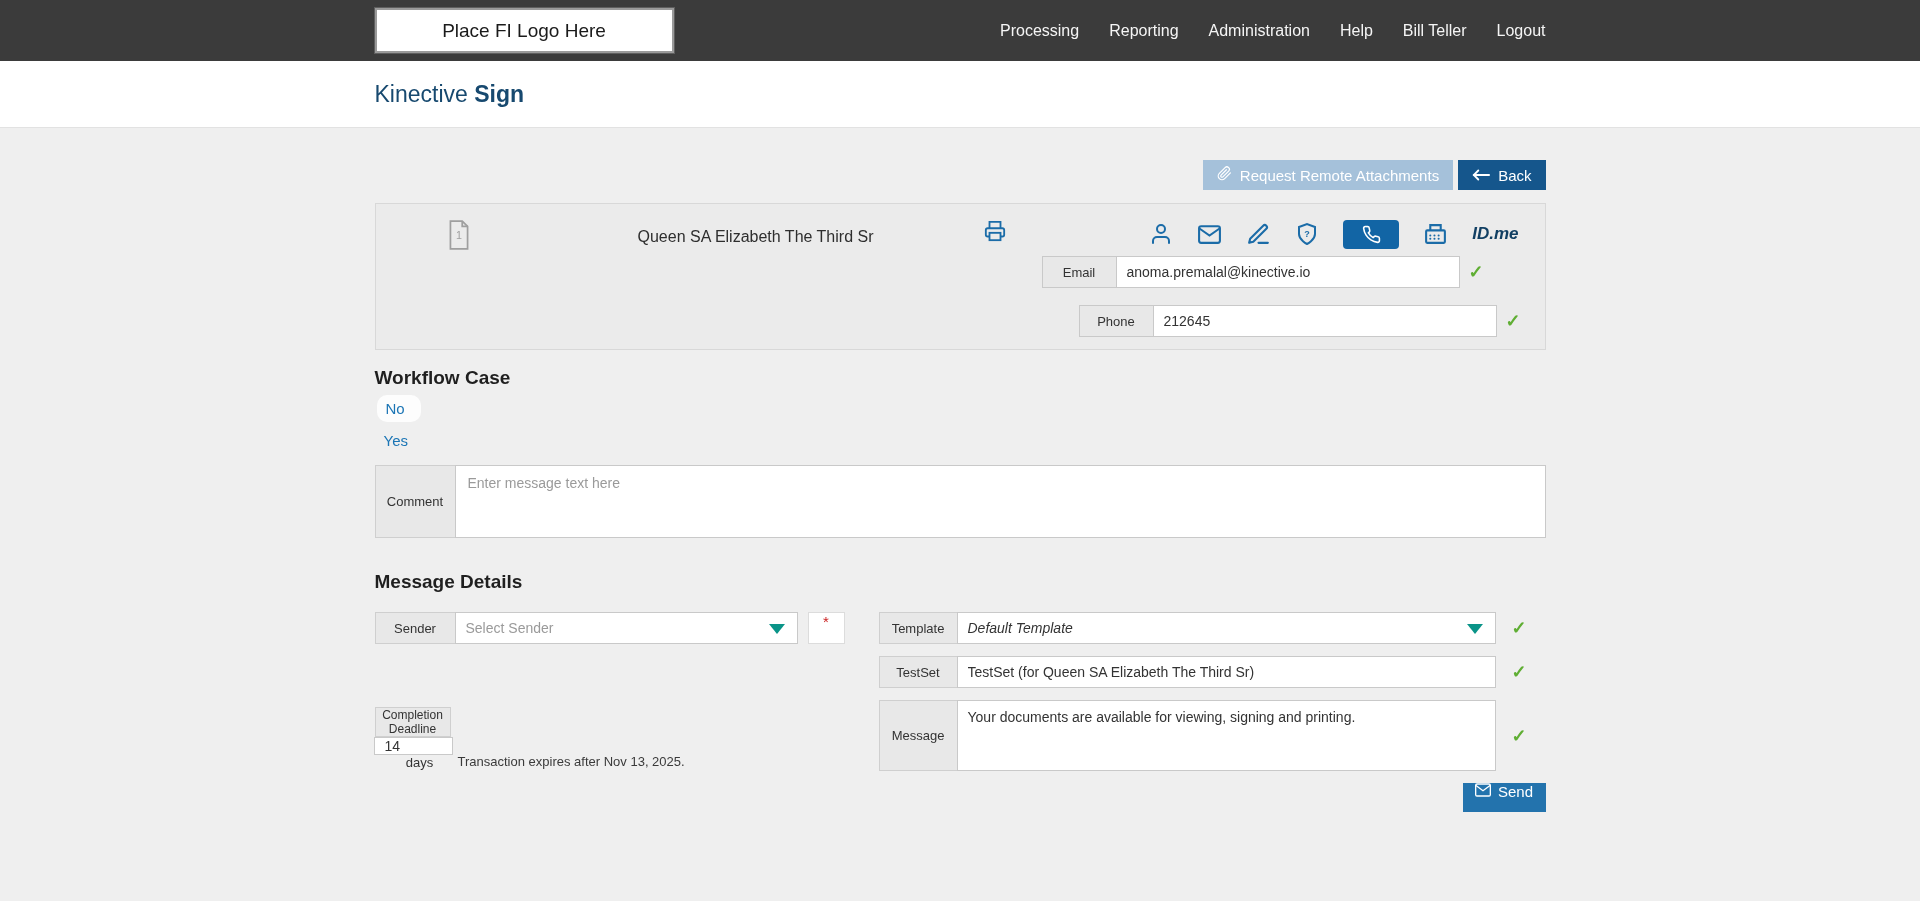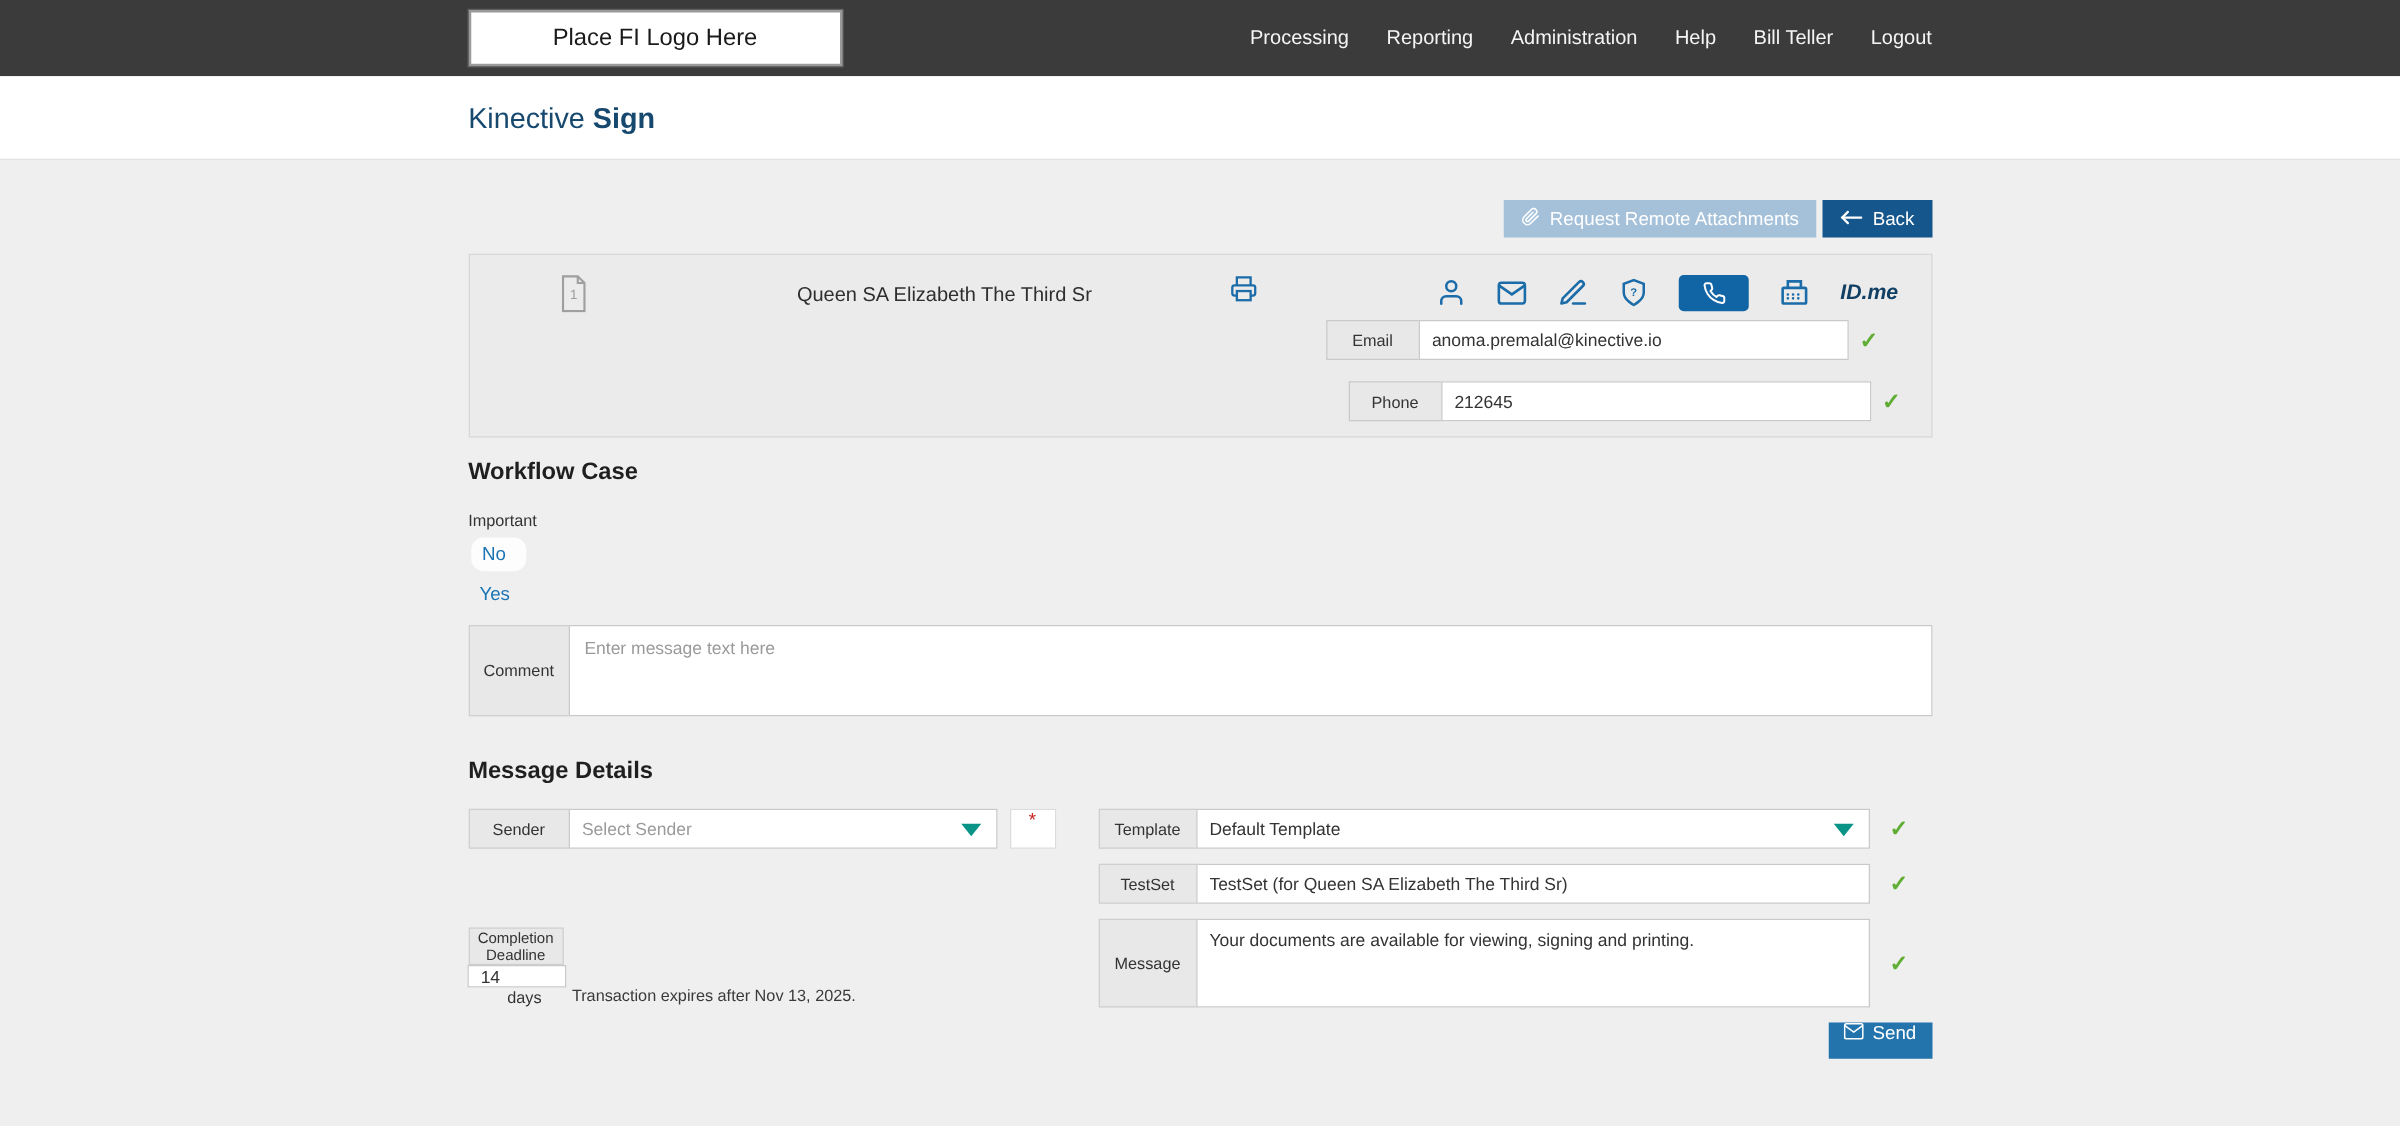--- a/index.html
+++ b/index.html
@@ -38,21 +38,21 @@
   .recipient-panel { margin-top:13px; height:147px; background:#ebebeb; border:1px solid #d8d8d8; position:relative; }
   .doc-icon { position:absolute; left:70px; top:16px; }
   .recipient-name { position:absolute; left:262px; top:24px; font-size:16px; color:#2e2e2e; }
   .printer-icon { position:absolute; left:608px; top:16px; cursor:pointer; }
   .channel-row { position:absolute; right:26px; top:14px; display:flex; align-items:center; gap:24px; height:32px; }
   .channel { display:flex; align-items:center; justify-content:center; cursor:pointer; }
   .channel-selected { width:56px; height:29px; background:#1265a5; border-radius:4px; }
   .idme { font-style:italic; font-size:17px; color:#113f63; cursor:pointer; }
   .idme .b1 { font-weight:800; } .idme .b2 { font-weight:700; }
   .contact-row { position:absolute; display:flex; align-items:stretch; height:32px; }
-  .contact-row.email { left:685px; top:52px; }
+  .contact-row.email { left:666px; top:52px; }
   .contact-row.phone { left:703px; top:101px; }
   .mini-label { width:75px; background:#e8e8e8; border:1px solid #c9c9c9; display:flex; align-items:center; justify-content:center;
                 font-size:13px; color:#333; }
   .mini-input { width:344px; background:#fff; border:1px solid #c9c9c9; margin-left:-1px; font-size:14px; color:#333;
                 padding:0 10px; font-family:"Liberation Sans",sans-serif; }
   .check { color:#5fae33; font-size:18px; font-weight:700; line-height:32px; margin-left:9px; }
 
   
   .section-title { font-size:19px; color:#1f1f1f; font-weight:600; margin-top:17px; }
   .important { font-size:13px; color:#333; margin-top:20px; }
@@ -83,21 +83,21 @@
             font-family:"Liberation Sans",sans-serif; }
   .row-sender { left:0; top:19px; height:32px; }
   .row-sender .flabel { width:81px; } .row-sender .fselect { width:343px; }
   .required-box { position:absolute; left:433px; top:19px; width:37px; height:32px; background:#fff; border:1px solid #dcdcdc;
                   display:flex; justify-content:center; align-items:flex-start; padding-top:4px; }
   .required-box span { color:#cc2222; font-size:15px; line-height:10px; }
   .row-template { left:504px; top:19px; height:32px; }
   .row-subject { left:504px; top:63px; height:32px; }
   .row-message { left:504px; top:107px; height:71px; }
   .row-template .flabel, .row-subject .flabel, .row-message .flabel { width:79px; }
-  .row-template .fselect { width:539px; }
+  .row-template .fselect { width:539px;font-style:italic; }
   .row-subject .finput { width:539px; }
   .msg-textarea { width:539px; height:71px; border:1px solid #c9c9c9; margin-left:-1px; font-size:14px; color:#333;
                   padding:8px 10px; resize:none; font-family:"Liberation Sans",sans-serif; background:#fff; }
   .row-check { margin-left:16px; align-self:center; line-height:normal; }
   .row-completion { left:0; top:114px; height:40px;flex-direction:column; }
   .row-completion .flabel { width:76px; font-size:12px; line-height:14px; padding:0 6px; }
   .row-completion .finput { width:79px; }
   .days-label { margin-left:12px; font-size:13px; color:#333; align-self:center; }
   .expires-note { position:absolute; left:83px; top:161px; font-size:13px; color:#3a3a3a; }
   .send-btn { position:absolute; left:1088px; top:190px; width:83px; height:29px; background:#2373ad; border:none;
@@ -223,21 +223,20 @@
       </div>
       <div class="contact-row phone">
         <span class="mini-label">Phone</span>
         <input class="mini-input" type="text" value="212645" style="">
         <span class="check">✓</span>
       </div>
     </div>
 
     
     <h2 class="section-title">Workflow Case</h2>
-    <div class="important">Important</div>
     <span class="opt-no">No</span>
     <span class="opt-yes">Yes</span>
 
     <div class="comment-row">
       <span class="comment-label">Comment</span>
       <textarea class="comment-input" placeholder="Enter message text here" style=""></textarea>
     </div>
 
     
     <h2 class="section-title details-title">Message Details</h2>

